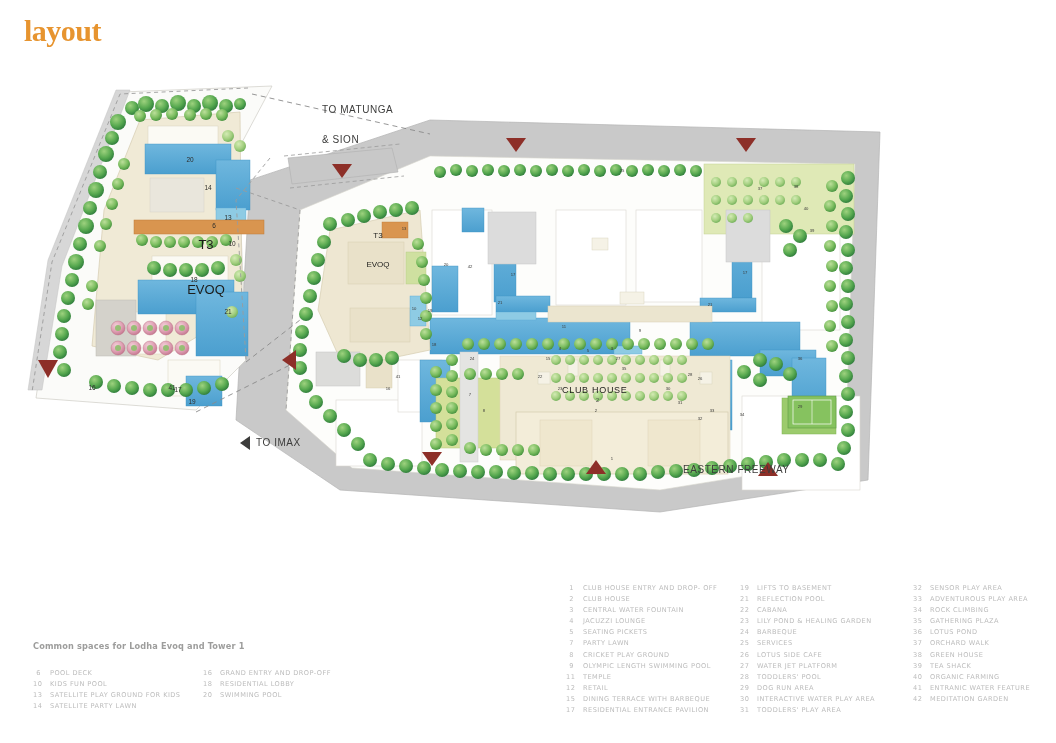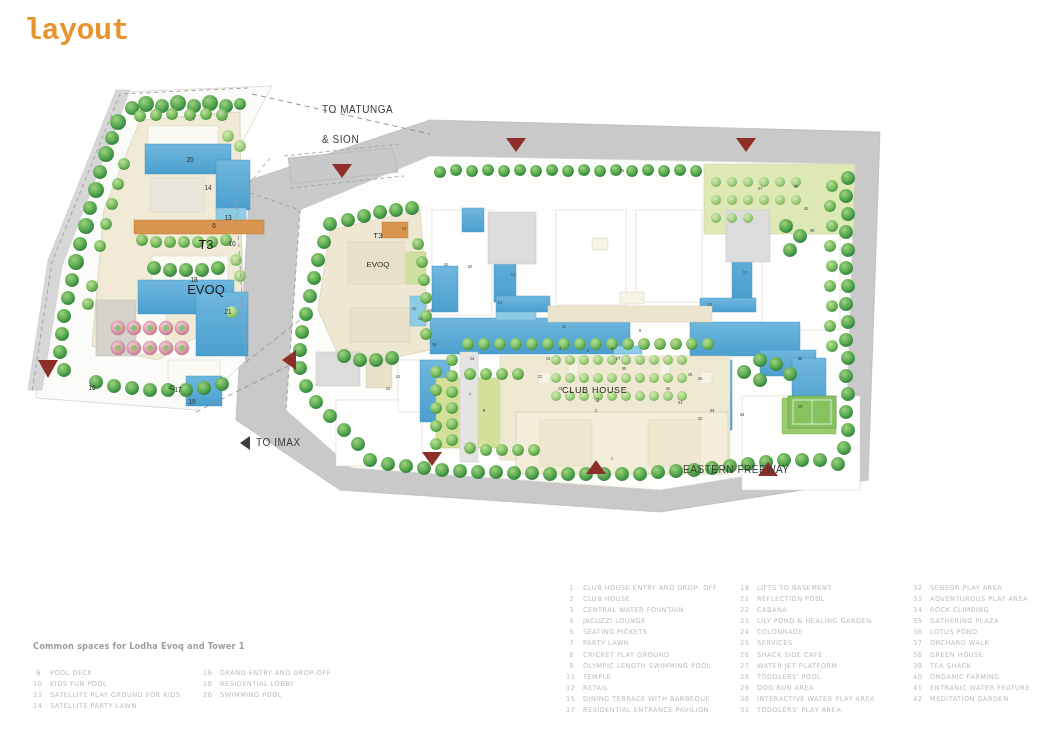--- a/index.html
+++ b/index.html
@@ -16,21 +16,21 @@
   }
 
   
   #page-title {
     position: absolute;
     left: 24px; top: 14px;
     font-size: 30px;
     font-weight: bold;
     letter-spacing: -0.5px;
     color: #e7942f;
-    font-family: Liberation Mono, monospace;
+    font-family: Liberation Serif, serif;
   }
 
   
   #plan-canvas {
     position: absolute;
     left: 0; top: 60px;
     width: 1056px; height: 460px;
   }
   #plan-svg { display:block; }
 
@@ -831,29 +831,29 @@
     <div class="row">
       <span class="num">22</span>
       <span class="txt">CABANA</span>
     </div>
     <div class="row">
       <span class="num">23</span>
       <span class="txt">LILY POND &amp; HEALING GARDEN</span>
     </div>
     <div class="row">
       <span class="num">24</span>
-      <span class="txt">COLONNADE</span>
+      <span class="txt">BARBEQUE</span>
     </div>
     <div class="row">
       <span class="num">25</span>
       <span class="txt">SERVICES</span>
     </div>
     <div class="row">
       <span class="num">26</span>
-      <span class="txt">SHACK SIDE CAFE</span>
+      <span class="txt">LOTUS SIDE CAFE</span>
     </div>
     <div class="row">
       <span class="num">27</span>
       <span class="txt">WATER JET PLATFORM</span>
     </div>
     <div class="row">
       <span class="num">28</span>
       <span class="txt">TODDLERS' POOL</span>
     </div>
     <div class="row">

